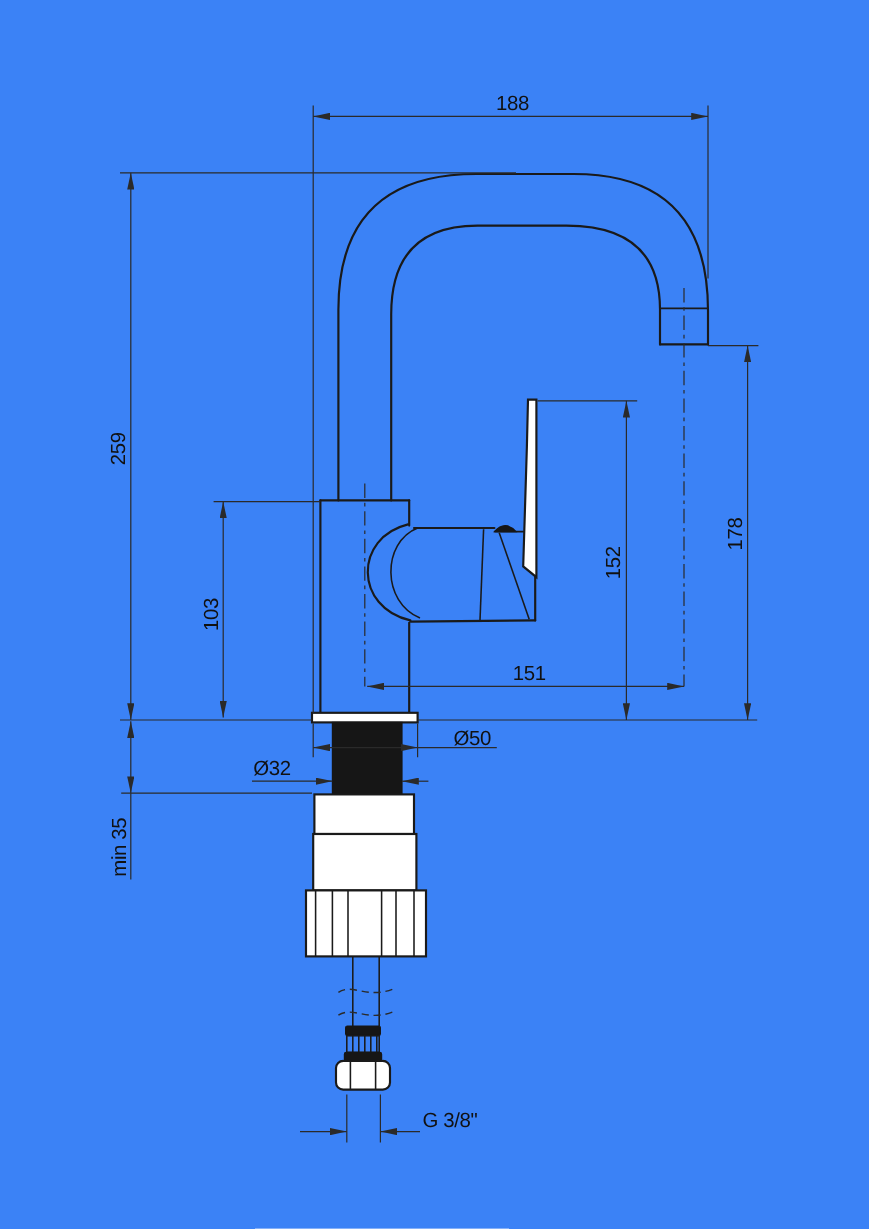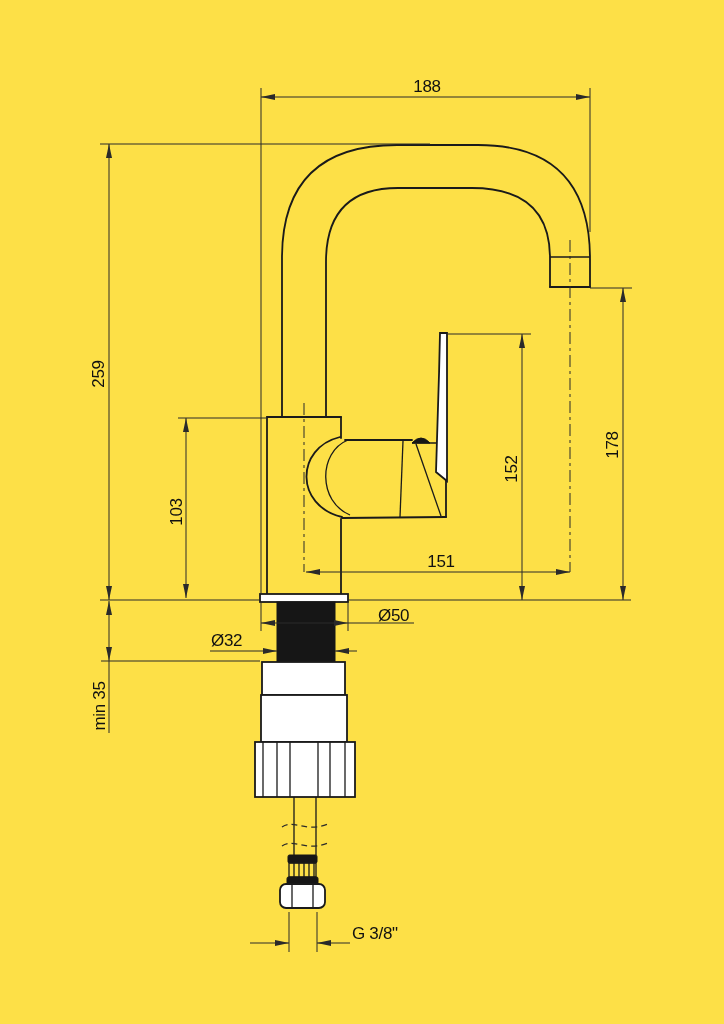--- a/index.html
+++ b/index.html
@@ -1,16 +1,16 @@
 <!DOCTYPE html>
 <html><head>
 <meta charset="utf-8">
 <style>
   html,body{margin:0;padding:0;background:#ffffff;}
-  .sheet{position:relative;width:724px;height:1024px;background:#fde047;overflow:hidden;
+  .sheet{position:relative;width:724px;height:1024px;background:#3b82f6;overflow:hidden;
          font-family:"Liberation Sans", sans-serif;}
   svg{position:absolute;left:0;top:0;}
   .outline{fill:none;stroke:#1a1a1a;stroke-width:1.8;stroke-linejoin:round;stroke-linecap:round;}
   .outline-thin{fill:none;stroke:#1a1a1a;stroke-width:1.3;}
   .solid{fill:#161616;stroke:#161616;stroke-width:1;}
   .whitefill{fill:#ffffff;stroke:#1a1a1a;stroke-width:1.8;}
   .dim{fill:none;stroke:#2a2a2a;stroke-width:1;}
   .ext{fill:none;stroke:#2a2a2a;stroke-width:1;}
   .centerline{fill:none;stroke:#2a2a2a;stroke-width:1;stroke-dasharray:12 4 3 4;}
   .breakline{fill:none;stroke:#2a2a2a;stroke-width:1.2;stroke-dasharray:6 4;}

